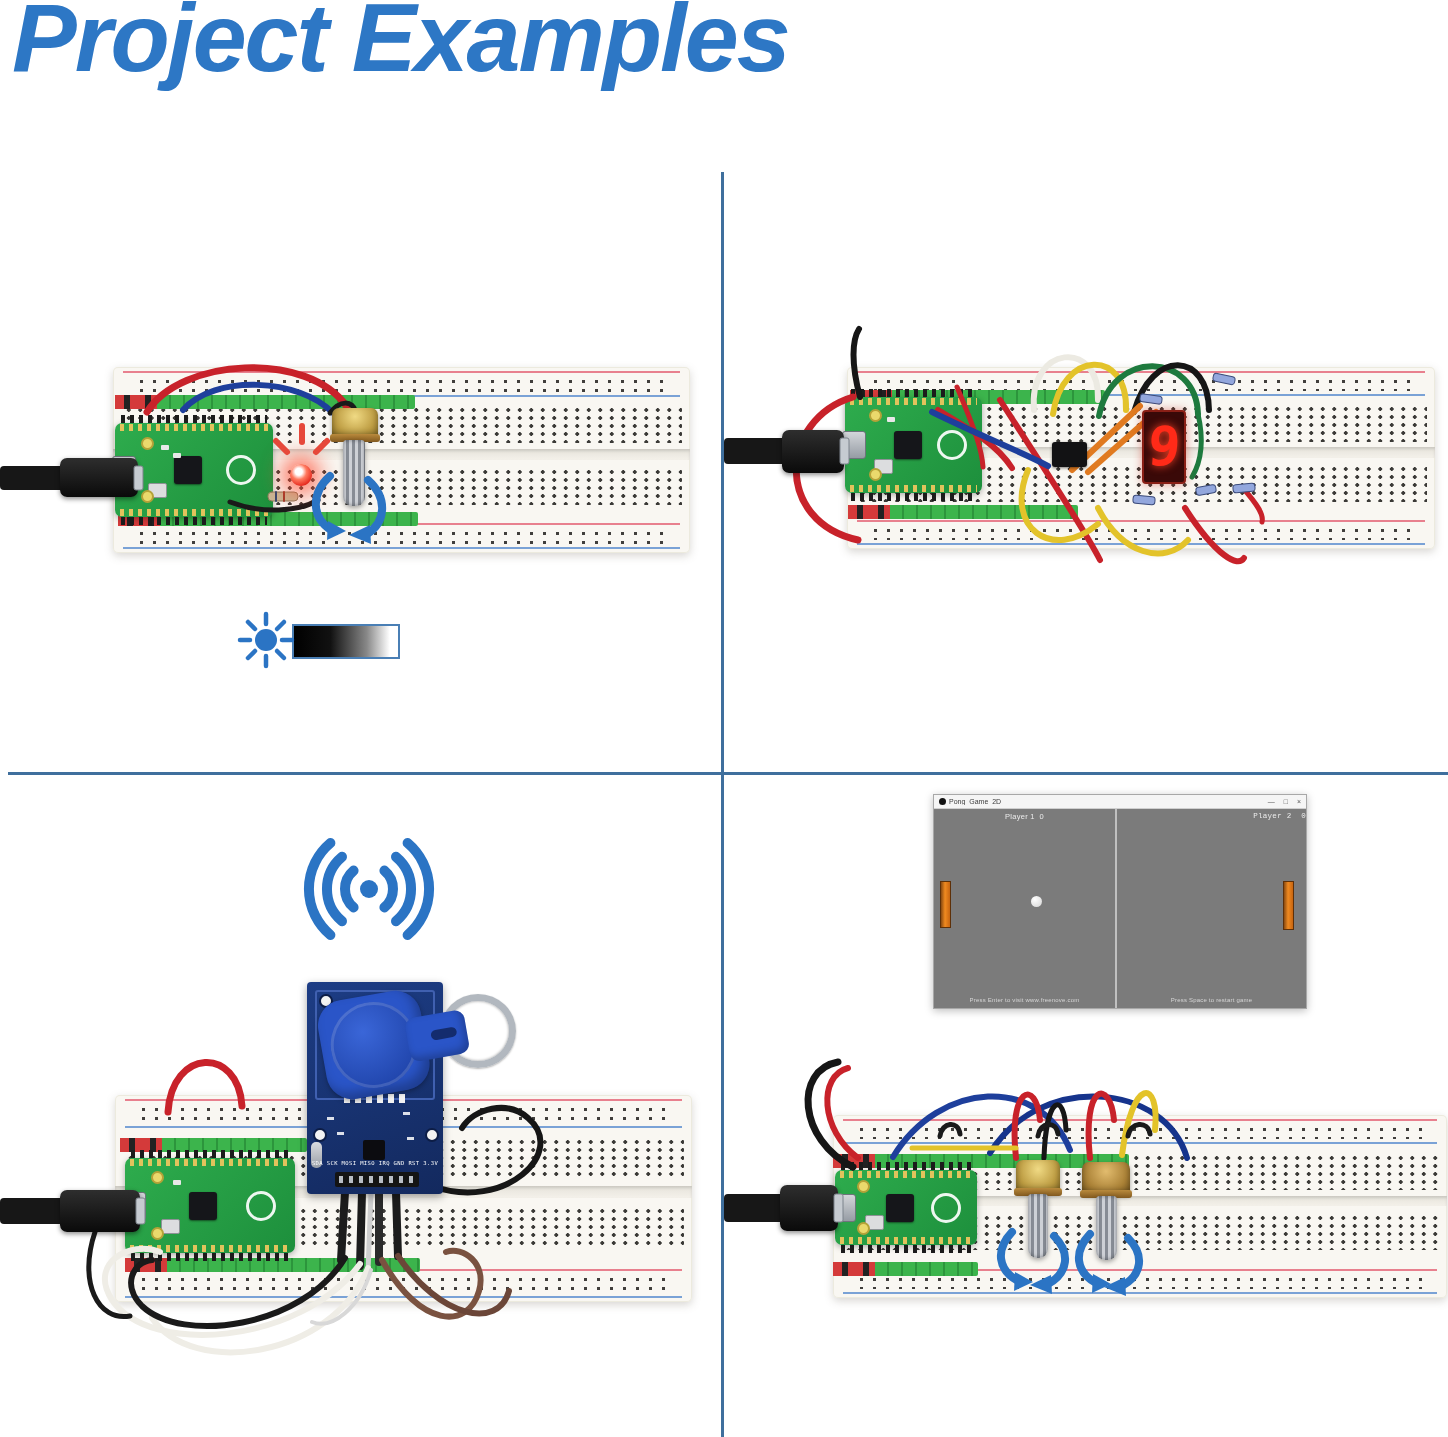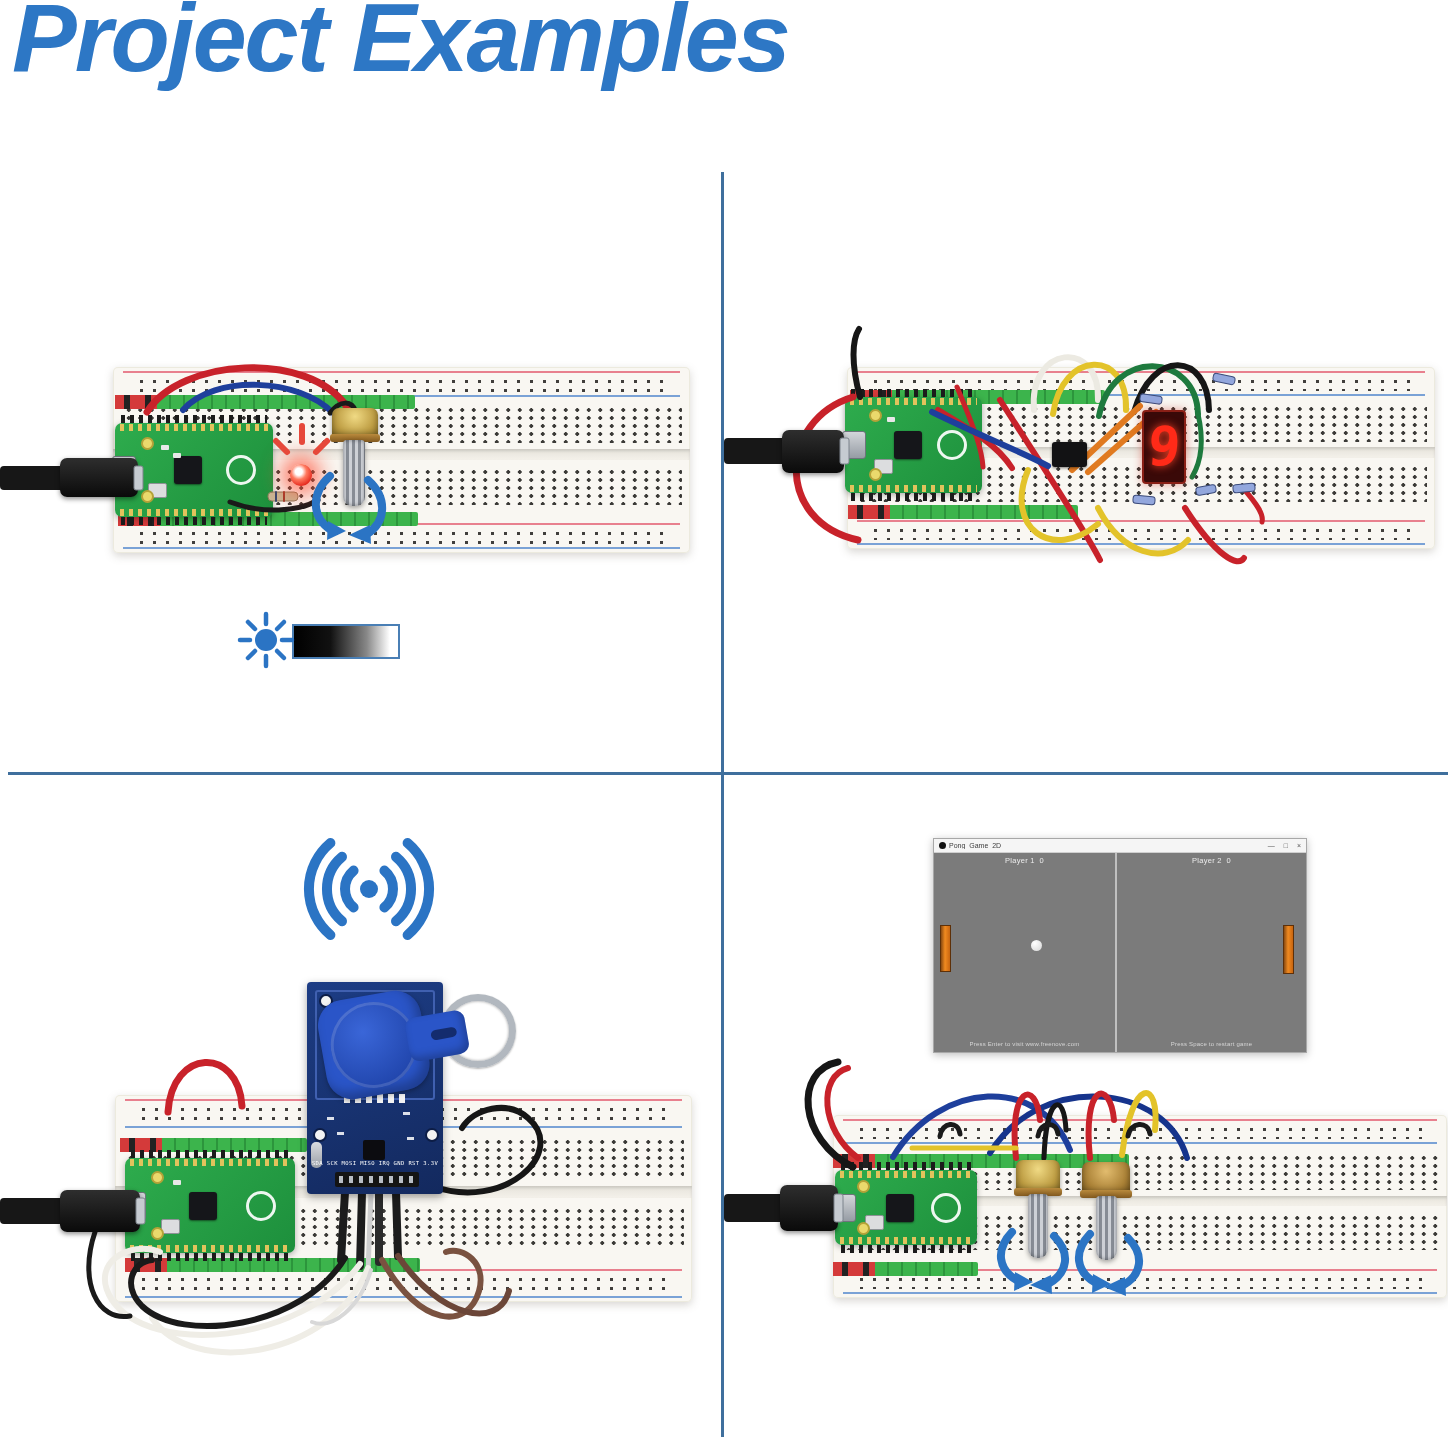--- a/index.html
+++ b/index.html
@@ -99,32 +99,32 @@
         box-shadow:inset -5px -7px 12px rgba(0,0,0,.28),0 2px 5px rgba(0,0,0,.3);}
   .fob .ringind{position:absolute;left:9px;top:7px;width:86px;height:86px;border-radius:50%;
         background:radial-gradient(circle at 40% 33%,#3a66d8,#2146ad 75%);
         box-shadow:inset 0 0 0 3px rgba(255,255,255,.14);}
   .fob .tab{position:absolute;right:14px;top:30px;width:60px;height:44px;background:#2a55c8;
         border-radius:10px;box-shadow:inset -3px -4px 8px rgba(0,0,0,.25);}
   .fob .slot{position:absolute;right:24px;top:46px;width:26px;height:10px;border-radius:6px;background:#142c6e;}
   .keyring{position:absolute;left:440px;top:994px;width:62px;height:60px;border:7px solid #b2b8bf;
         border-radius:50%;z-index:5;box-shadow:inset 0 0 3px rgba(0,0,0,.4),0 1px 2px rgba(0,0,0,.3);}
   
-  .pong{position:absolute;left:933px;top:838px;width:372px;height:213px;z-index:7;
+  .pong{position:absolute;left:933px;top:794px;width:372px;height:213px;z-index:7;
         border:1px solid #a8a8a8;background:#7b7b7b;box-shadow:0 2px 8px rgba(0,0,0,.25);}
   .pong-titlebar{height:13px;background:#f5f5f5;border-bottom:1px solid #cfcfcf;
         display:flex;align-items:center;gap:3px;padding:0 5px;}
   .pong-appicon{width:7px;height:7px;border-radius:50%;background:#111;flex:0 0 auto;}
   .pong-title{font-size:7px;color:#3c3c3c;flex:1;white-space:nowrap;overflow:hidden;}
   .pong-controls{display:flex;gap:9px;font-size:7px;color:#555;line-height:1;}
   .pong-body{position:relative;height:199px;background:#7b7b7b;}
   .pong-net{position:absolute;left:181px;top:0;bottom:0;width:2px;background:#cdcdcd;opacity:.85;}
   .pong-score{position:absolute;top:3px;font-size:7.5px;color:#ececec;letter-spacing:.3px;}
   .pong-score.s1{left:0;width:181px;text-align:center;}
-  .pong-score.s2{left:183px;right:0;text-align:center;}
+  .pong-score.s2{left:183px;right:0;text-align:right;font-family:Liberation Mono, monospace;}
   .pong-paddle{position:absolute;width:9px;background:linear-gradient(90deg,#8a4a10,#f08a20 45%,#c86510);
         border:1px solid #5e3008;}
   .pong-ball{position:absolute;left:97px;top:87px;width:11px;height:11px;border-radius:50%;
         background:radial-gradient(circle at 35% 30%,#fff,#d5d5d5);}
   .pong-foot{position:absolute;bottom:5px;font-size:6px;color:#d6d6d6;letter-spacing:.2px;}
   .pong-foot.f1{left:0;width:181px;text-align:center;}
   .pong-foot.f2{left:183px;right:0;text-align:center;}
   .overlay-svg{position:absolute;left:0;top:0;z-index:4;pointer-events:none;}
   .fx-svg{position:absolute;left:0;top:0;z-index:6;pointer-events:none;}
 </style>

